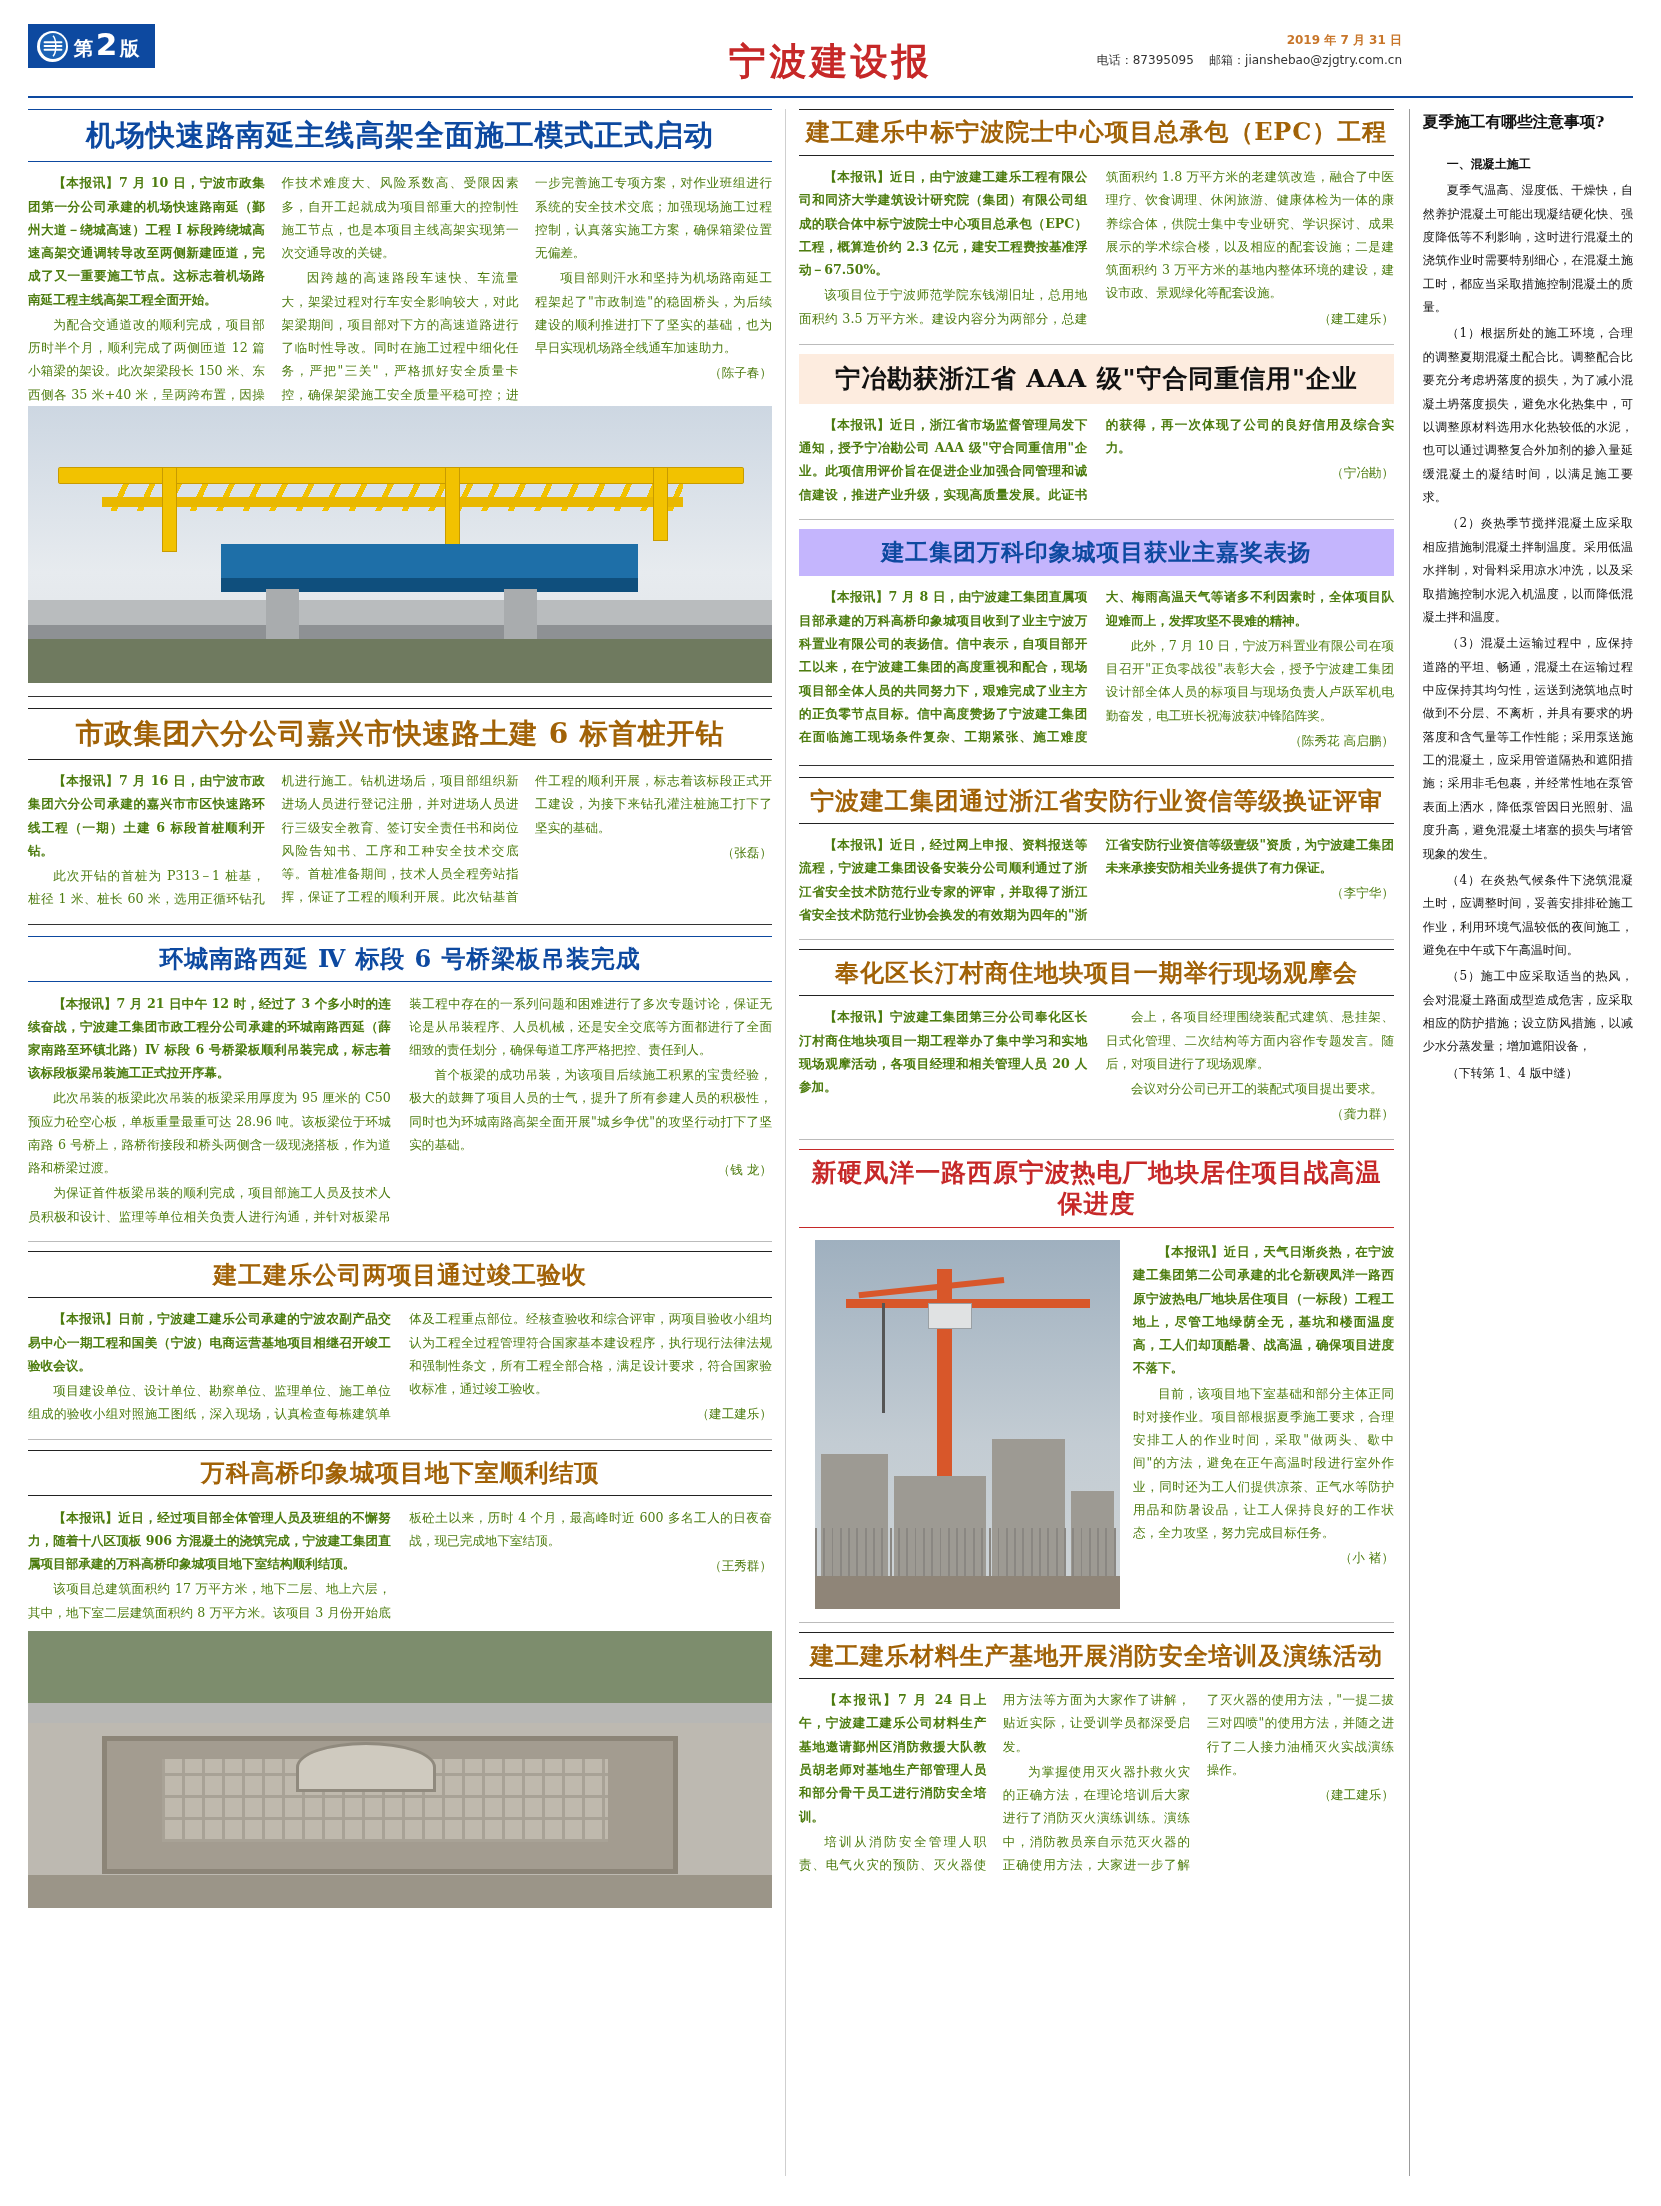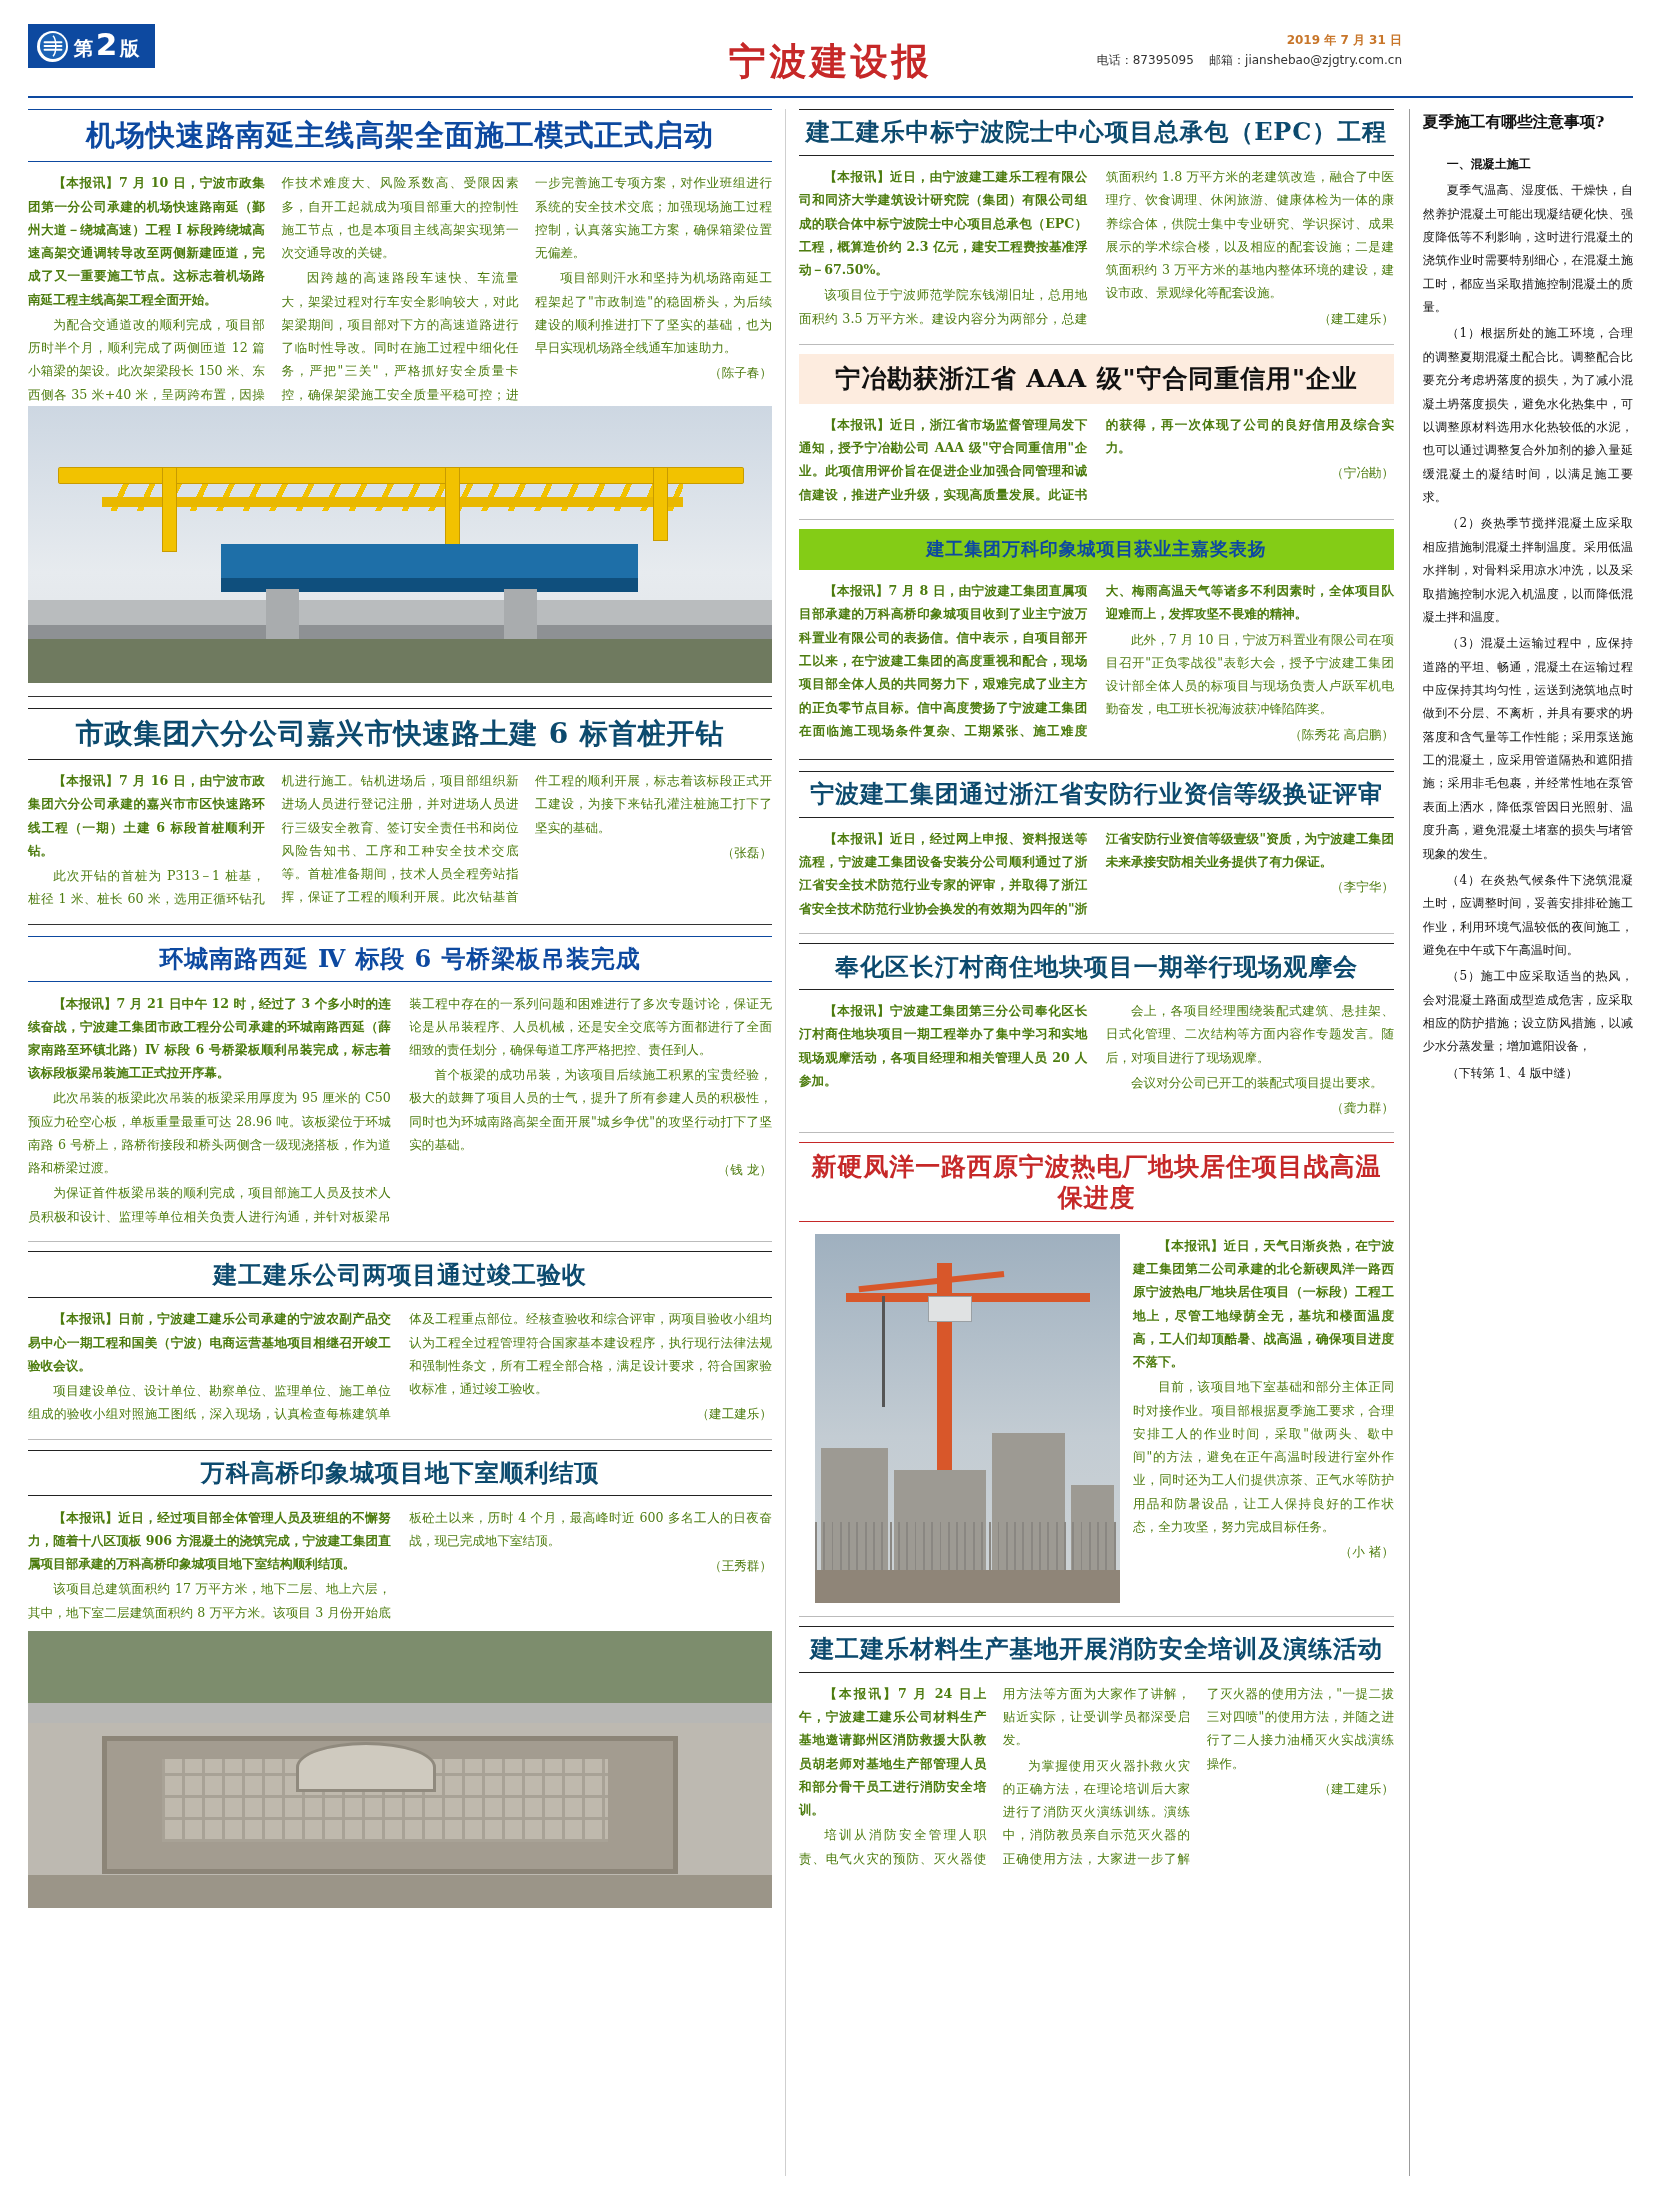--- a/index.html
+++ b/index.html
@@ -86,39 +86,39 @@
   }
   .hl-blue{
     color:#0d49a0;
     font-size:29px;
     border-top:1.8px solid #0d49a0;
     border-bottom:1.8px solid #0d49a0;
     padding:7.4px 0;
     text-align:center;
   }
   .hl-black{
-    color:#0c4a6e;
+    color:#a16207;
     font-size:28px;
     border-top:1.8px solid #222;
     border-bottom:1.8px solid #222;
     padding:7.4px 0;
     text-align:center;
   }
   .hl-red{
     color:#c62828;
     font-size:25px;
     border-top:1.8px solid #c62828;
     border-bottom:1.8px solid #c62828;
     padding:7.4px 0;
     text-align:center;
   }
   .hl-band-blue{
-    background:#84cc16;
+    background:#c4b5fd;
     color:#0d49a0;
-    font-size:18px;
+    font-size:23px;
     padding:9.2px 5.5px;
     text-align:center;
   }
   .hl-band-peach{
     background:#fdecdf;
     color:#111;
     font-size:25px;
     padding:9.2px 5.5px;
     text-align:center;
   }

